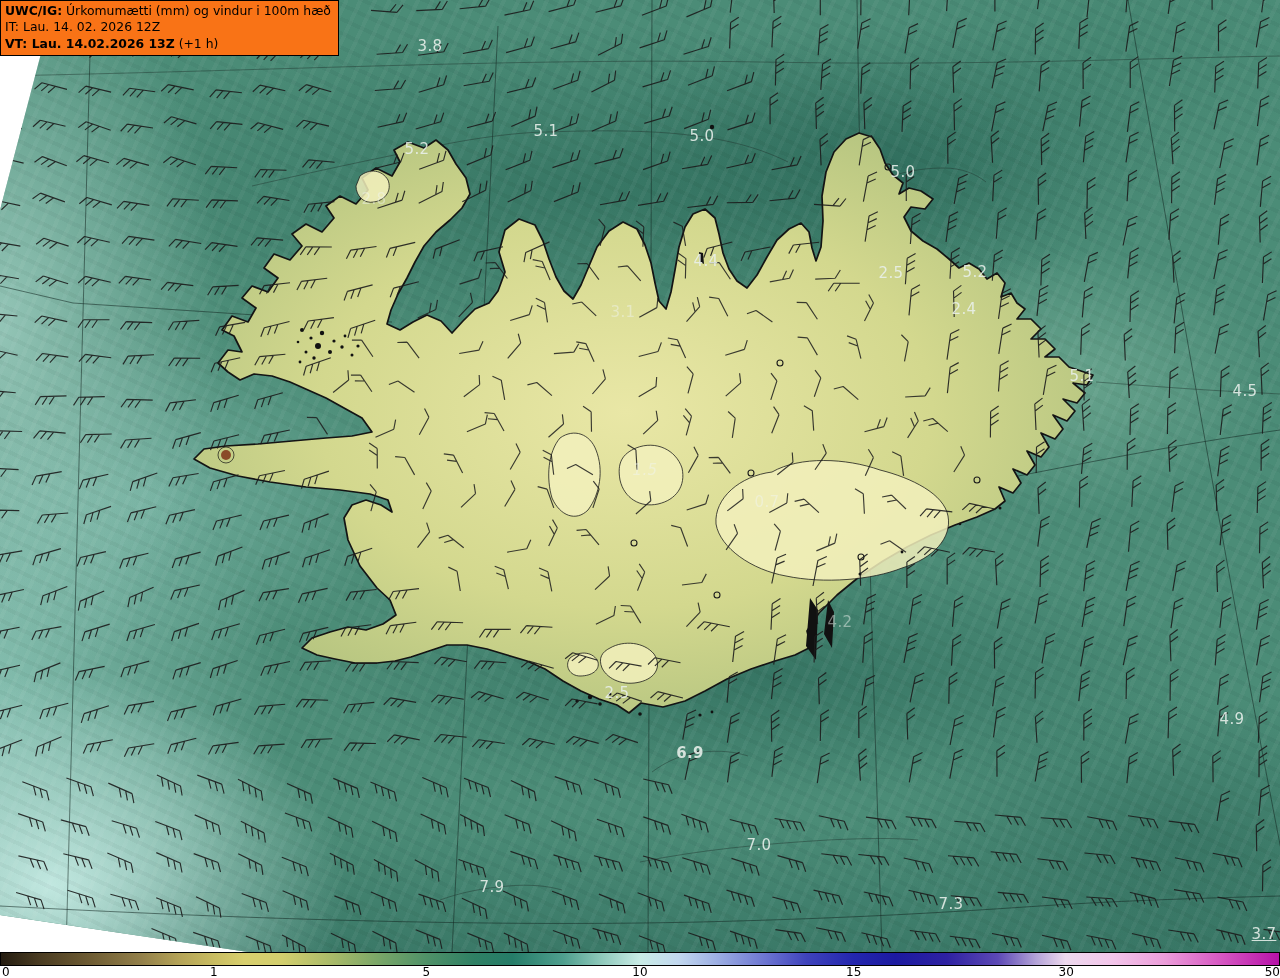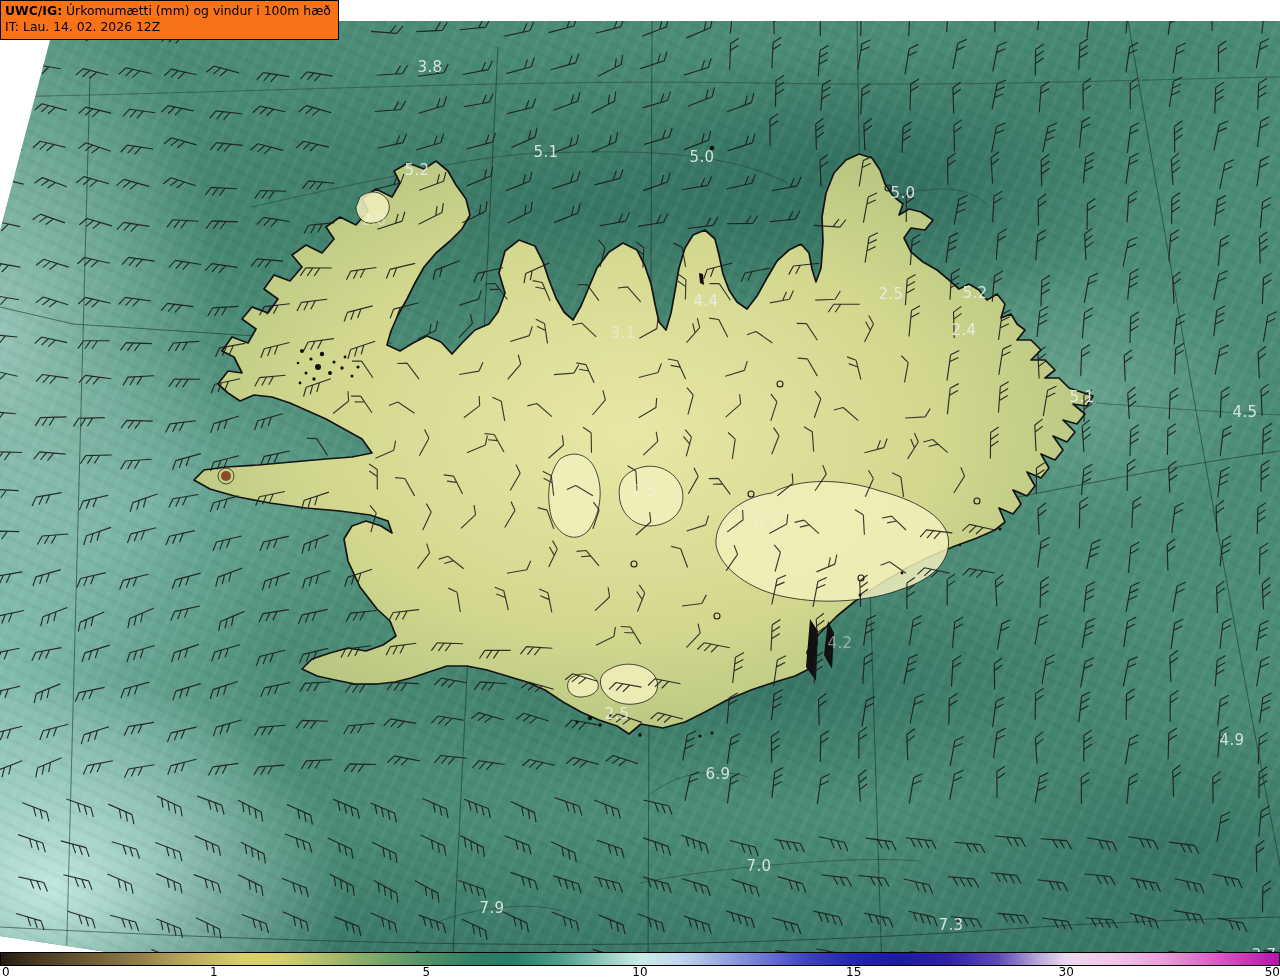--- a/index.html
+++ b/index.html
@@ -1,21 +1,21 @@
 <!DOCTYPE html>
 <html><head>
 <meta charset="utf-8">
 <style>
   html,body{margin:0;padding:0;background:#fff;width:1280px;height:978px;overflow:hidden;
     font-family:"DejaVu Sans","Liberation Sans",sans-serif;}
   #stage{position:relative;width:1280px;height:978px;background:#fff;}
   
   #map{position:absolute;left:0;top:0;width:1280px;height:952px;background:#fff;}
   #domain{position:absolute;inset:0;
-    clip-path:polygon(55px 0px,1280px 0px,1280px 952px,248px 952px,0px 915px,0px 210px);margin-top:21px;}
+    clip-path:polygon(55px 0px,1280px 0px,1280px 952px,248px 952px,0px 915px,0px 210px);}
   #field{position:absolute;inset:0;background-color:#4b8c77;
     background-image:
       radial-gradient(420px 300px at 4% 93%, rgba(199,236,229,.95), rgba(199,236,229,0) 70%),
       radial-gradient(520px 420px at -6% 74%, rgba(160,214,202,.8), rgba(160,214,202,0) 70%),
       radial-gradient(300px 520px at 0% 34%, rgba(172,216,204,.75), rgba(172,216,204,0) 75%),
       radial-gradient(360px 240px at 12% 52%, rgba(140,198,184,.55), rgba(140,198,184,0) 70%),
       radial-gradient(700px 230px at 46% 20%, rgba(38,100,84,.55), rgba(38,100,84,0) 72%),
       radial-gradient(420px 200px at 69% 17%, rgba(36,96,82,.6), rgba(36,96,82,0) 70%),
       radial-gradient(300px 170px at 86% 7%, rgba(60,125,105,.5), rgba(60,125,105,0) 70%),
       radial-gradient(280px 190px at 84% 40%, rgba(132,186,163,.5), rgba(132,186,163,0) 70%),
@@ -861,44 +861,47 @@
           <path d="M0,0L26,0M26,0L31.5,8.0M19,0L24.5,8.0M12,0L17.5,8.0M5,0L10.5,8.0" transform="translate(1263.5,929.4) rotate(8.7)" stroke="#1c1c1c" stroke-width="1.15" opacity="0.9"></path>
         </svg>
 
       <div id="labels">
           <div class="clabel" style="left: 430px; top: 46px;">3.8</div>
           <div class="clabel" style="left: 417px; top: 149px;">5.2</div>
           <div class="clabel" style="left: 546px; top: 131px;">5.1</div>
           <div class="clabel" style="left: 702px; top: 136px;">5.0</div>
           <div class="clabel" style="left: 903px; top: 172px;">5.0</div>
           <div class="clabel dim" style="left: 374px; top: 199px;">2.8</div>
-          <div class="clabel" style="left: 706px; top: 280px;">4.4</div>
+          <div class="clabel" style="left: 706px; top: 261px;">4.4</div>
           <div class="clabel" style="left: 891px; top: 273px;">2.5</div>
           <div class="clabel" style="left: 975px; top: 272px;">5.2</div>
           <div class="clabel" style="left: 964px; top: 309px; text-align: right;">2.4</div>
           <div class="clabel dim" style="left: 623px; top: 312px;">3.1</div>
           <div class="clabel" style="left: 1082px; top: 376px;">5.1</div>
           <div class="clabel" style="left: 1245px; top: 391px;">4.5</div>
           <div class="clabel dim" style="left: 645px; top: 470px; font-style: italic;">1.5</div>
           <div class="clabel dim" style="left: 767px; top: 502px;">0.7</div>
           <div class="clabel dim" style="left: 840px; top: 622px;">4.2</div>
           <div class="clabel" style="left: 617px; top: 693px;">2.5</div>
-          <div class="clabel" style="left: 718px; top: 753px;">6.9</div>
+          <div class="clabel" style="left: 690px; top: 753px; font-weight: bold;">6.9</div>
           <div class="clabel" style="left: 1232px; top: 719px;">4.9</div>
           <div class="clabel" style="left: 759px; top: 845px;">7.0</div>
           <div class="clabel" style="left: 492px; top: 887px;">7.9</div>
           <div class="clabel" style="left: 951px; top: 904px;">7.3</div>
           <div class="clabel" style="left: 1264px; top: 934px; text-decoration: underline;">3.7</div>
         </div>
     </div>
 
     <div id="titlebox">
       <div><span class="b">UWC/IG:</span>
         <span>Úrkomumætti (mm) og vindur i 100m hæð</span></div>
       <div>IT: Lau. 14. 02. 2026 12Z</div>
+      <div><span class="b"><span>VT:</span>
+        <span>Lau. 14.02.2026 13Z</span></span>
+        <span>(+1 h)</span></div>
     </div>
   </div>
 
   <div id="colorbar">
     <div id="cb-bar" style="background: linear-gradient(to right, rgb(36, 28, 16) 0%, rgb(74, 60, 34) 3%, rgb(110, 92, 51) 7%, rgb(147, 128, 74) 11%, rgb(181, 164, 88) 14%, rgb(201, 189, 98) 16.7%, rgb(216, 207, 110) 19%, rgb(211, 207, 110) 22%, rgb(168, 186, 105) 26%, rgb(116, 164, 104) 30%, rgb(79, 145, 104) 33.3%, rgb(47, 128, 100) 37%, rgb(37, 124, 104) 40%, rgb(79, 159, 142) 44%, rgb(143, 201, 187) 47%, rgb(201, 236, 230) 50%, rgb(194, 216, 239) 53%, rgb(157, 175, 227) 56%, rgb(106, 114, 208) 60%, rgb(63, 67, 188) 63%, rgb(35, 38, 174) 66.7%, rgb(28, 26, 160) 70%, rgb(46, 33, 162) 74%, rgb(93, 73, 181) 78%, rgb(180, 163, 216) 81%, rgb(237, 217, 238) 83.3%, rgb(243, 197, 234) 87%, rgb(236, 158, 218) 91%, rgb(217, 95, 197) 95%, rgb(183, 18, 169) 100%);"></div>
     <div id="cb-labels">
         <span class="cb-tick" style="left: 2px; transform: none;">0</span>
         <span class="cb-tick" style="left: 16.7%; transform: translateX(-50%);">1</span>
         <span class="cb-tick" style="left: 33.3%; transform: translateX(-50%);">5</span>
         <span class="cb-tick" style="left: 50%; transform: translateX(-50%);">10</span>

